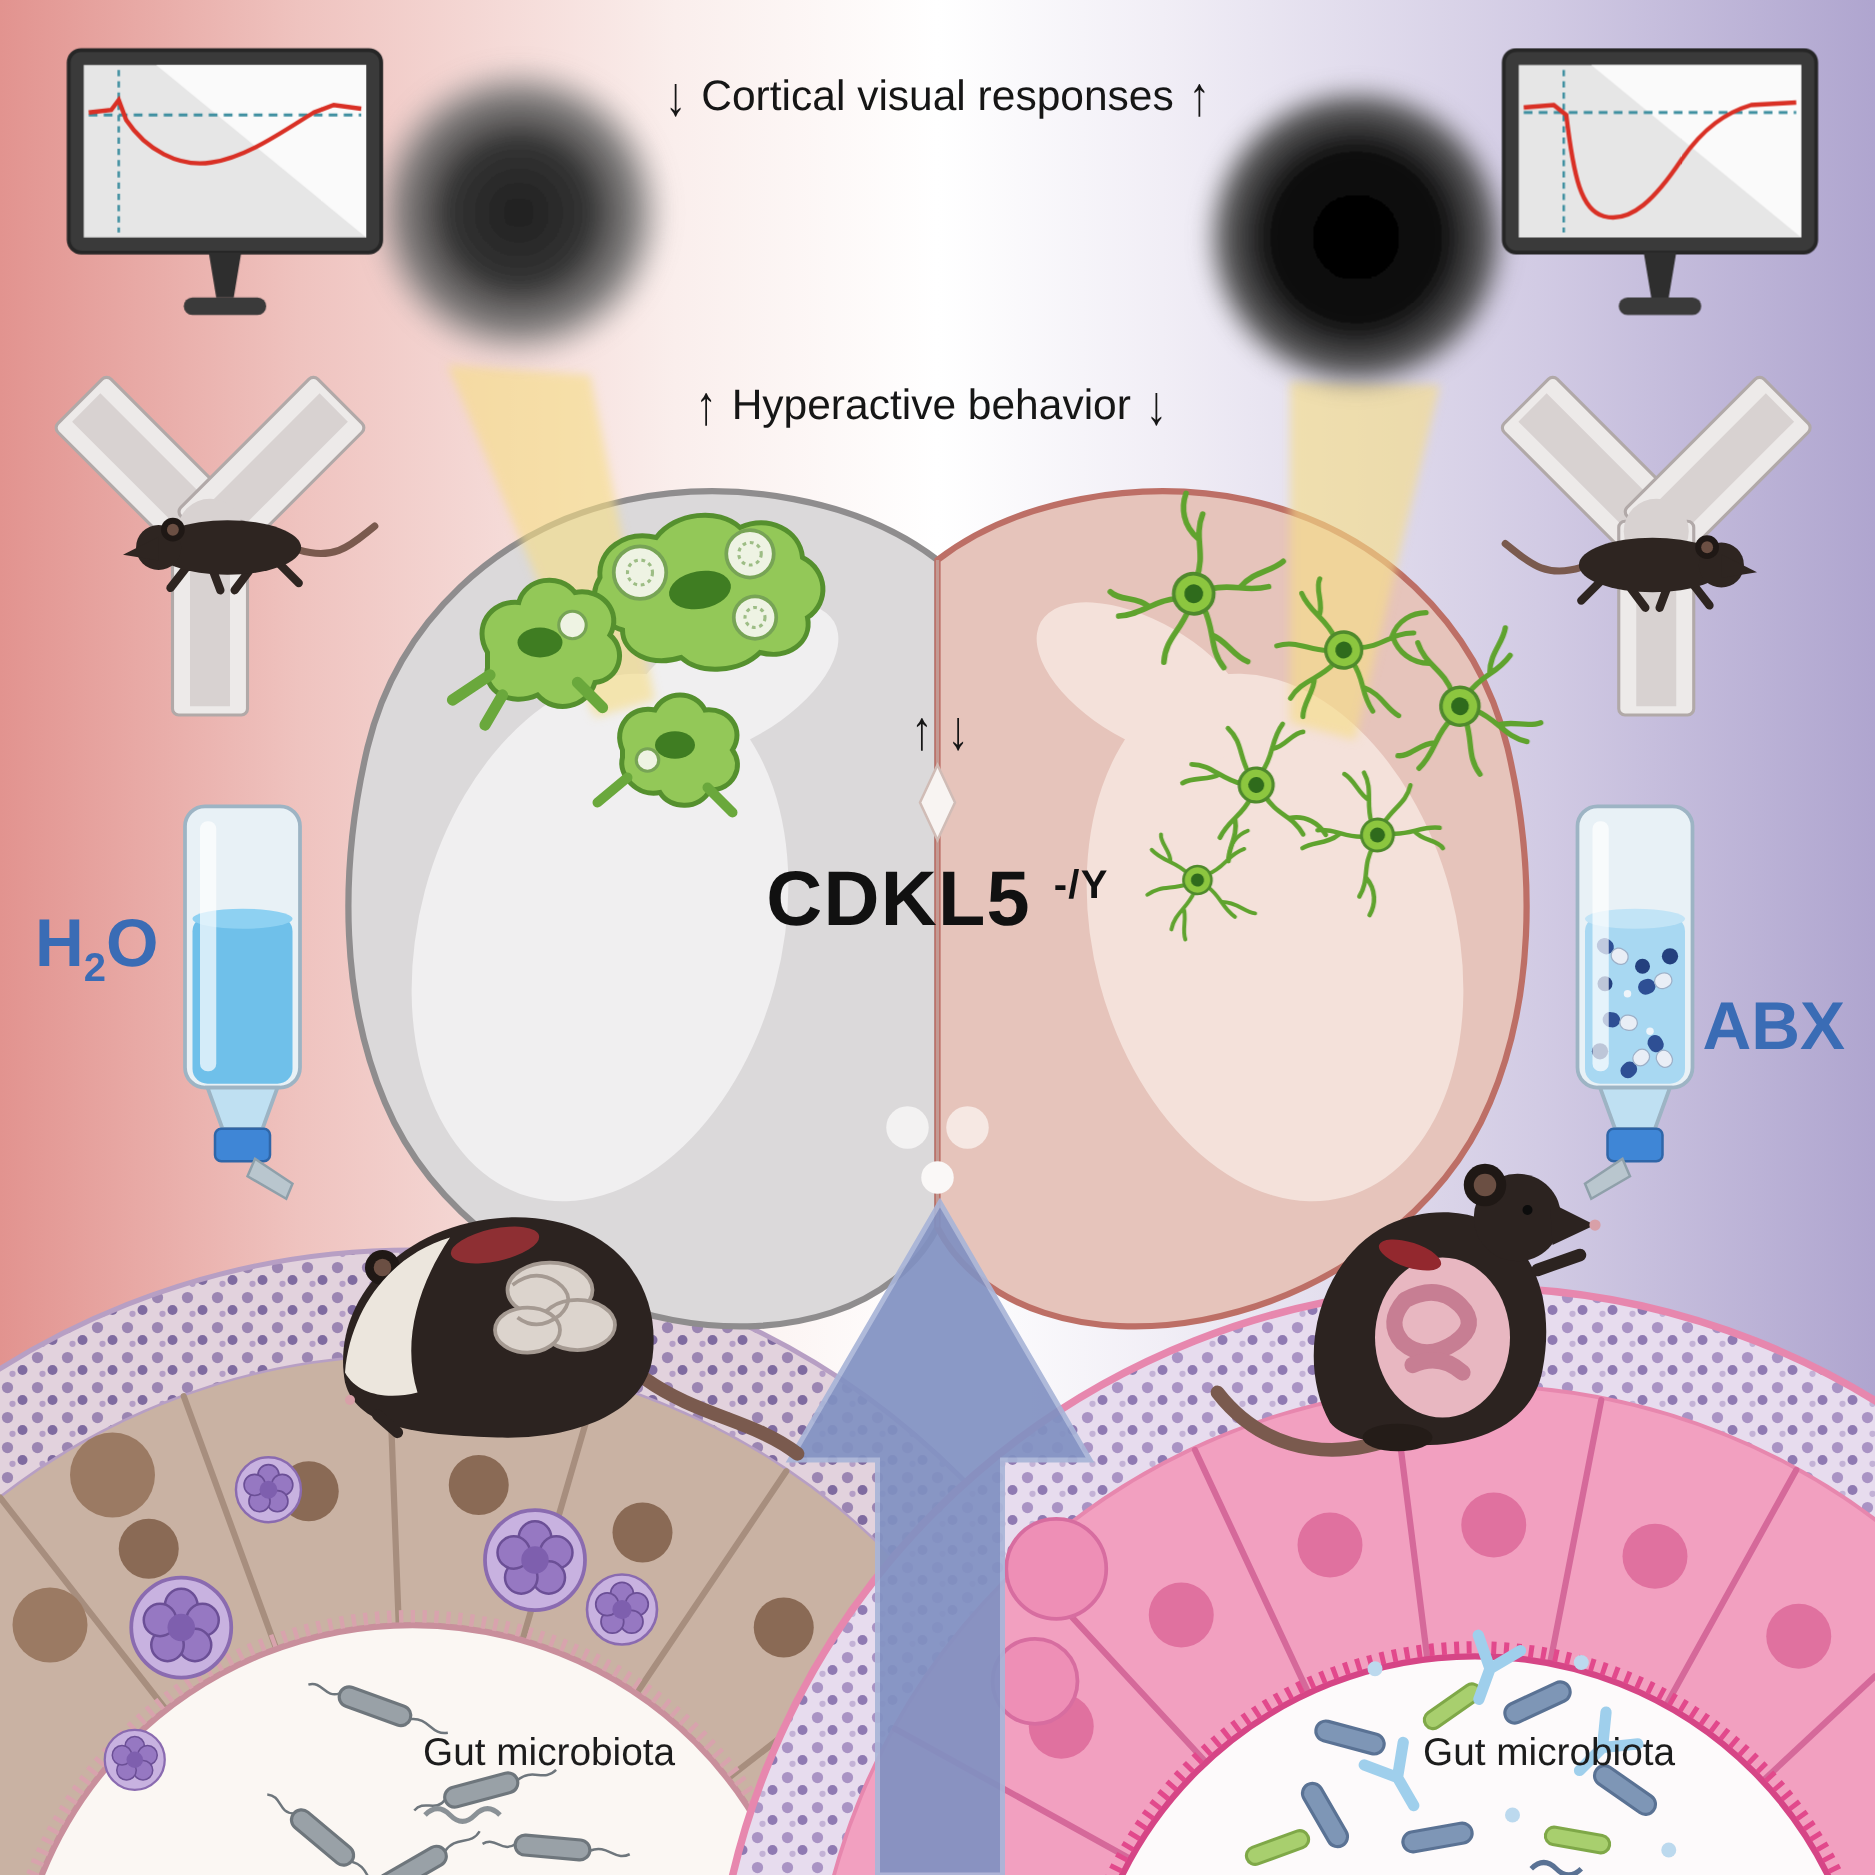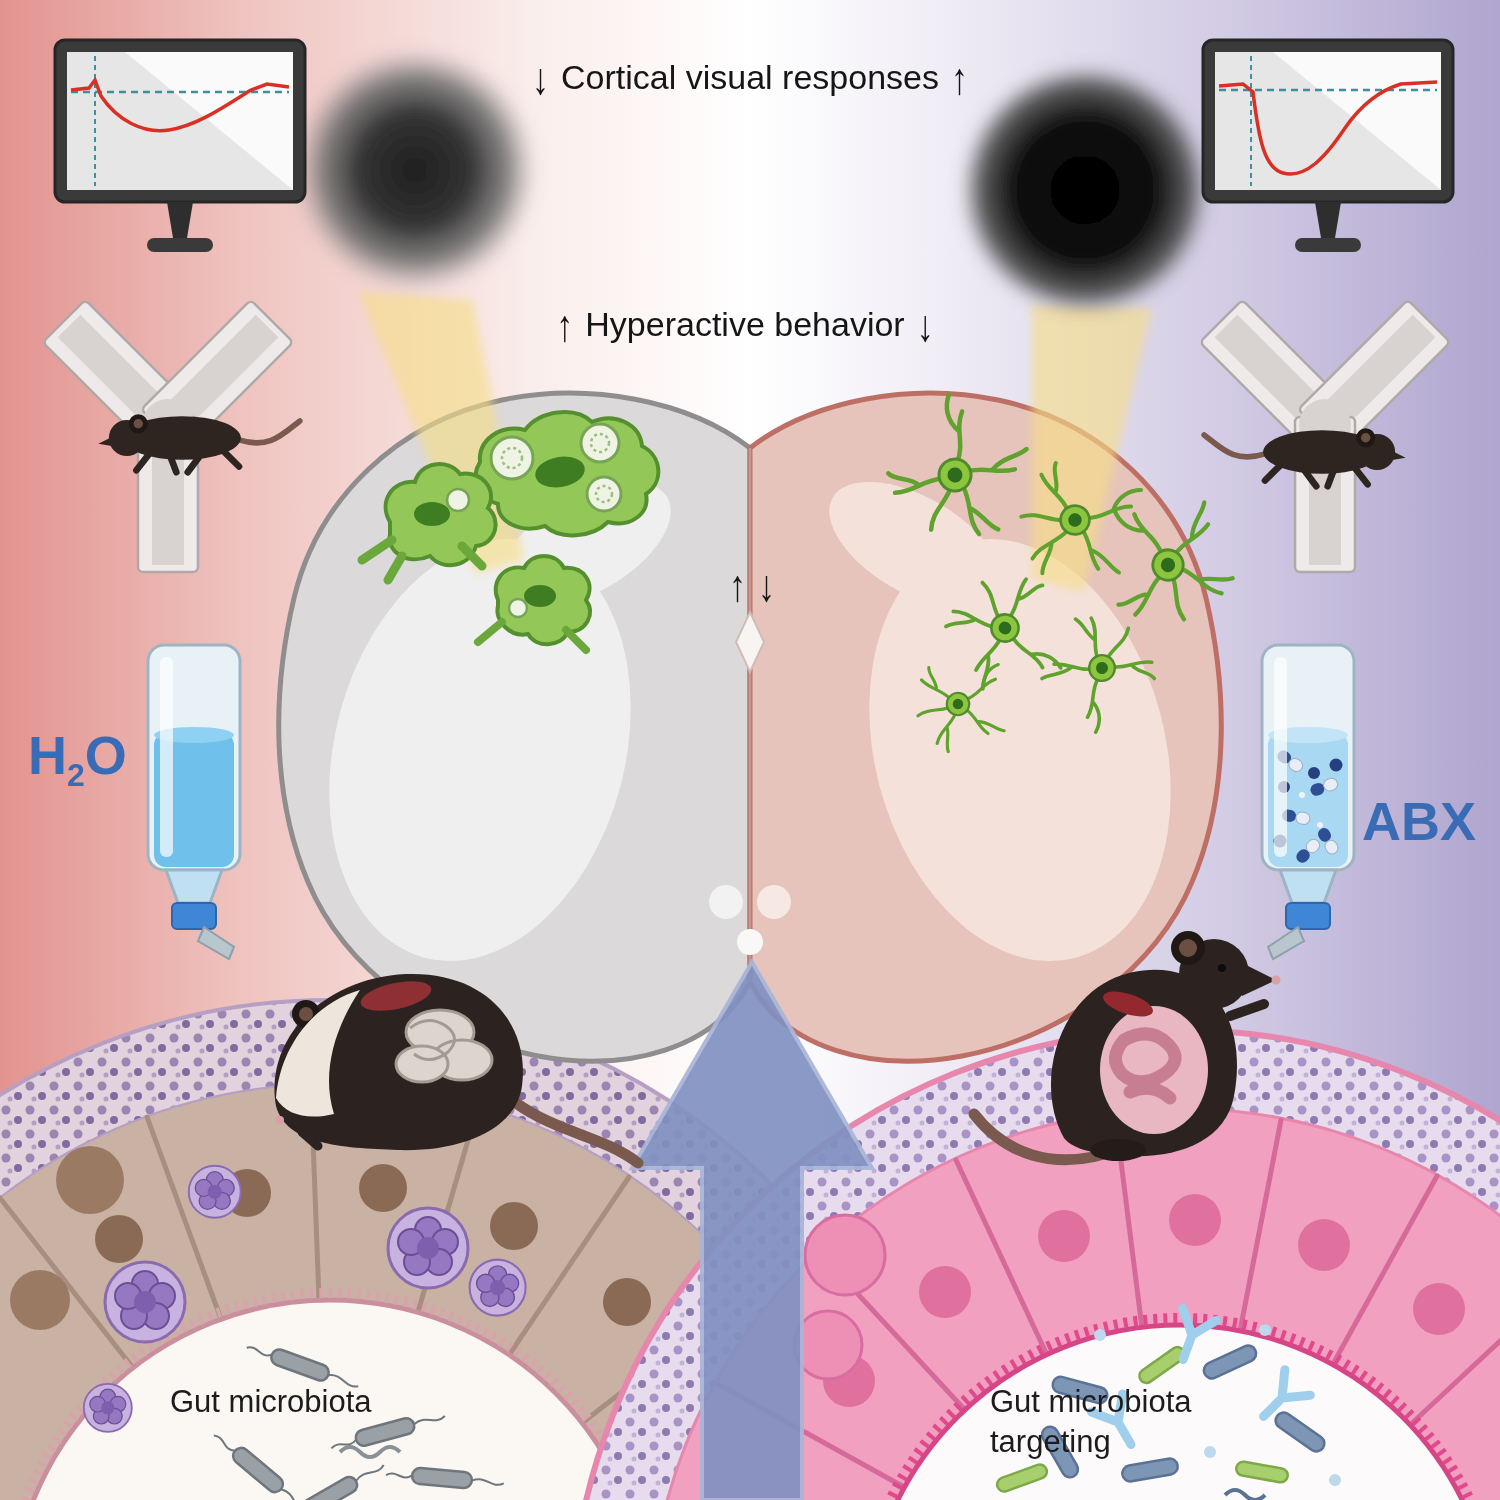--- a/index.html
+++ b/index.html
@@ -9,21 +9,21 @@
     font-family:"Liberation Sans",sans-serif;
   }
   #art{position:absolute;left:0;top:0;z-index:1;}
   .label{position:absolute;z-index:3;color:#161616;display:flex;gap:12px;align-items:center;white-space:nowrap;}
   .arrow{font-weight:700;display:inline-block;transform:scaleY(1.3);line-height:1;}
   .mid{font-size:34px;}
   .genotype{position:absolute;z-index:3;color:#111;font-weight:700;font-size:62px;letter-spacing:1px;}
   .genotype sup{font-size:32px;font-weight:700;}
   .treatment{position:absolute;z-index:3;color:#3a6cb5;font-weight:700;font-size:54px;}
   .treatment sub{font-size:32px;}
-  .gutlabel{position:absolute;z-index:3;color:#1c1c1c;font-size:31px;line-height:1.3;text-align:left;}
+  .gutlabel{position:absolute;z-index:3;color:#1c1c1c;font-size:31px;line-height:1.3;text-align:right;}
 </style>
 </head>
 <body>
 
 <div id="stage">
 
 <svg id="art" width="1500" height="1500" viewBox="0 0 1500 1500" xmlns="http://www.w3.org/2000/svg">
   <defs>
     <radialGradient id="pupL">
       <stop offset="0" stop-color="#202020"></stop>
@@ -368,29 +368,32 @@
   <span class="arrow">↑</span>
   <span>Hyperactive behavior</span>
   <span class="arrow">↓</span>
 </div>
 
 <div class="label mid" style="top:568px;left:752px;transform:translateX(-50%);">
   <span class="arrow">↑</span>
   <span class="arrow">↓</span>
 </div>
 
+<div class="genotype" style="top:684px;left:750px;transform:translateX(-50%);">
+  <span>CDKL5</span>
+  <sup>-/Y</sup>
+</div>
 
 <div class="treatment" style="top:724px;left:28px;">
   <span>H</span><sub>2</sub><span>O</span>
 </div>
 
 <div class="treatment" style="top:790px;left:1362px;">ABX</div>
 
 <div class="gutlabel" style="top:1382px;left:170px;width:370px;">
   <div>Gut microbiota</div>
 </div>
 
 <div class="gutlabel" style="top:1382px;left:990px;width:350px;">
   <div>Gut microbiota</div>
-  <div>targeting</div>
 </div>
 
 </div>
 
 </body></html>

